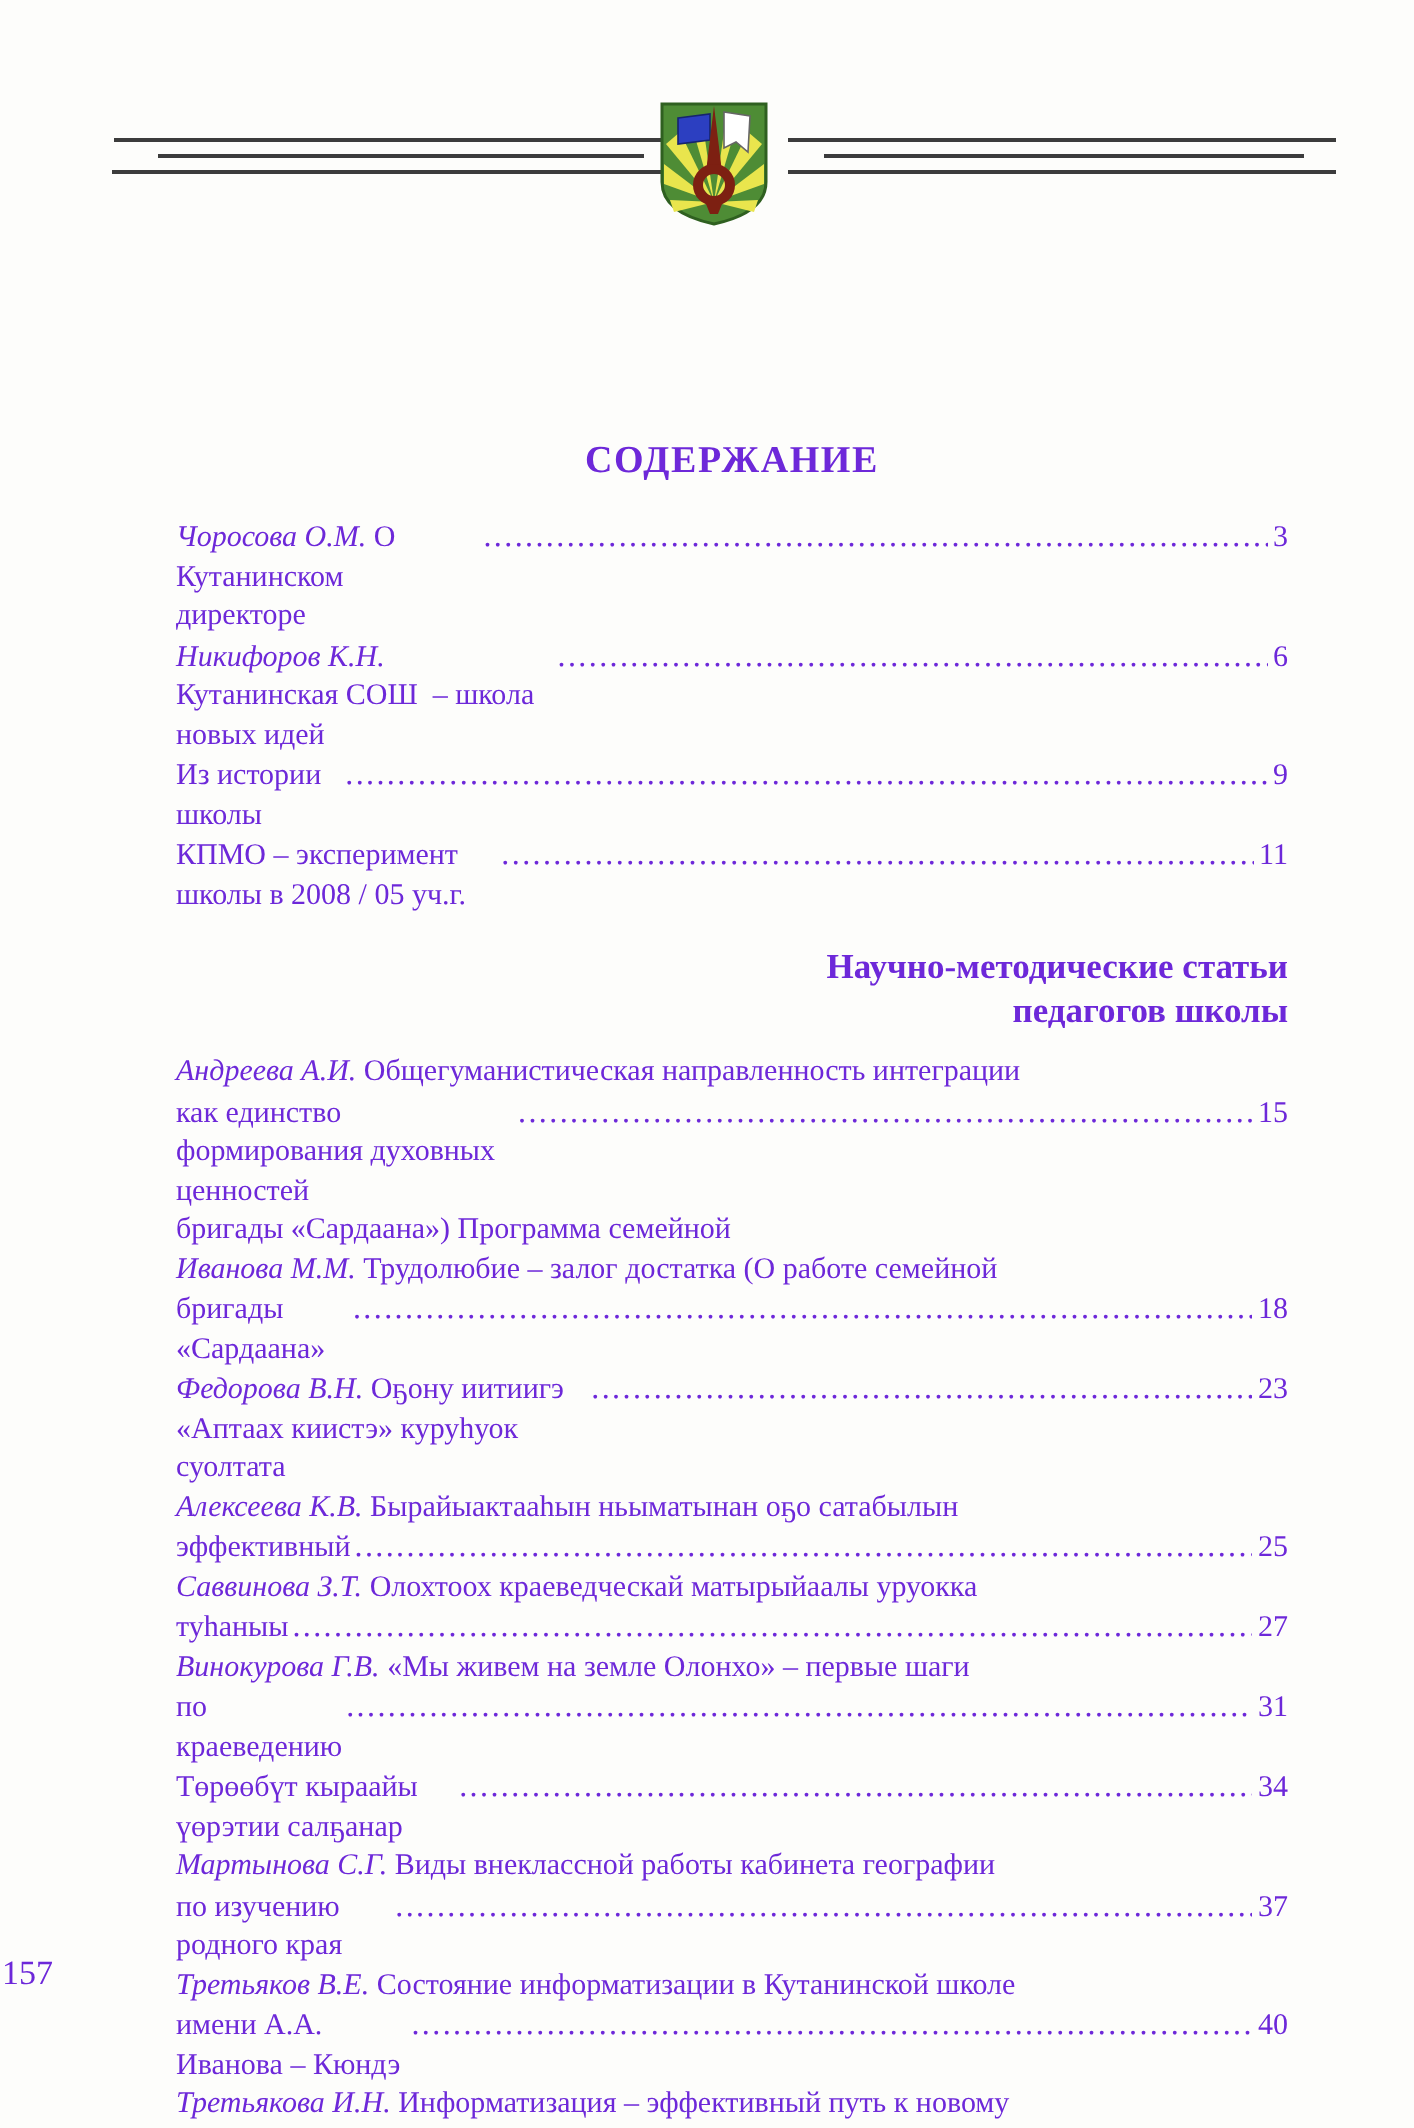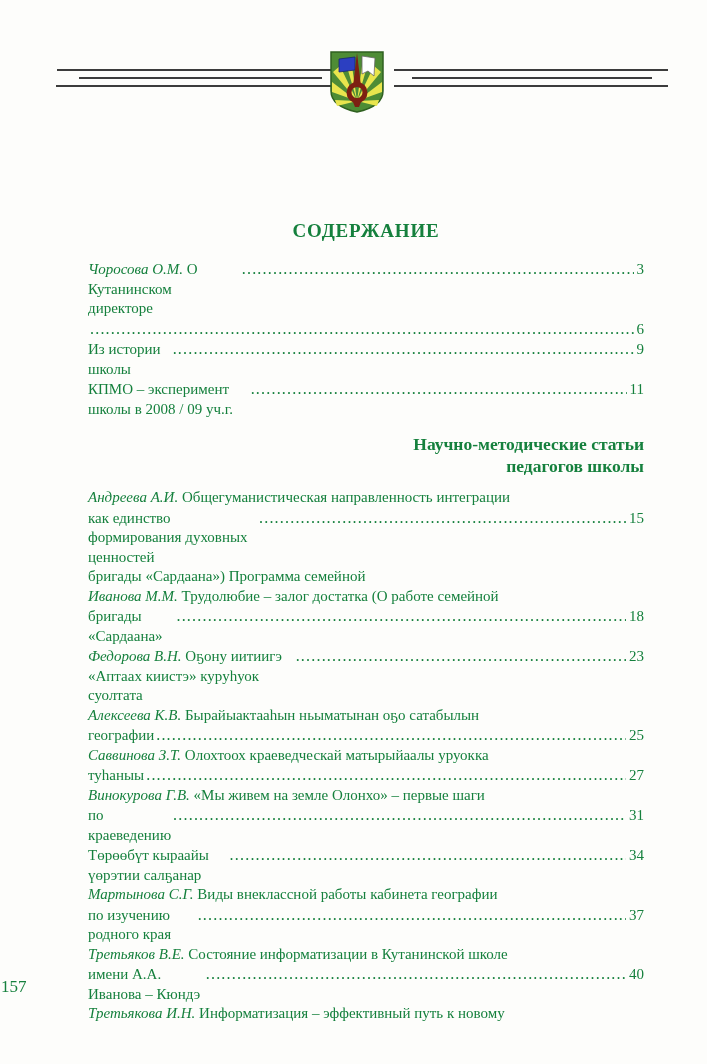--- a/index.html
+++ b/index.html
@@ -2,21 +2,21 @@
 <html lang="ru"><head>
 <meta charset="utf-8">
 <style>
   html, body { margin: 0; padding: 0; background: #ffffff; }
   .page {
     position: relative;
     width: 707px;
     height: 1064px;
     background: #fdfdfb;
     font-family: "Liberation Serif", "DejaVu Serif", serif;
-    color: #15803d;
+    color: #6d28d9;
     overflow: hidden;
   }
   
   .h-line { position: absolute; height: 2px; background: #3c3c3c; }
   .h-line.tl { left: 57px;  top: 69px; width: 274px; }
   .h-line.ml { left: 79px;  top: 77px; width: 243px; }
   .h-line.bl { left: 56px;  top: 85px; width: 275px; }
   .h-line.tr { left: 394px; top: 69px; width: 274px; }
   .h-line.mr { left: 412px; top: 77px; width: 240px; }
   .h-line.br { left: 394px; top: 85px; width: 274px; }
@@ -99,35 +99,35 @@
     <polygon points="33,5 46,7 45,25 39,20 33,23" fill="#ffffff" stroke="#666666" stroke-width="0.8"></polygon>
     <polygon points="28,2 24,35 32,35" fill="#7d2012"></polygon>
     <circle cx="28" cy="41.5" r="8" fill="none" stroke="#7d2012" stroke-width="5"></circle>
     <polygon points="24,51 32,51 30,56 26,56" fill="#7d2012"></polygon>
   </svg>
 
   <div class="content">
     <h1 class="doc-title">СОДЕРЖАНИЕ</h1>
     <div id="toc-root">
         <div class="toc-line"><span class="toc-text"><span class="author">Чоросова О.М.</span> О Кутанинском директоре</span><span class="dots"></span><span class="pg">3</span></div>
-        <div class="toc-line"><span class="dots"></span><span class="pg">6</span></div>
+        <div class="toc-line"><span class="toc-text"><span class="author">Никифоров К.Н.</span> Кутанинская СОШ  – школа новых идей</span><span class="dots"></span><span class="pg">6</span></div>
         <div class="toc-line"><span class="toc-text">Из истории школы </span><span class="dots"></span><span class="pg">9</span></div>
-        <div class="toc-line"><span class="toc-text">КПМО – эксперимент школы в 2008 / 09 уч.г. </span><span class="dots"></span><span class="pg">11</span></div>
+        <div class="toc-line"><span class="toc-text">КПМО – эксперимент школы в 2008 / 05 уч.г. </span><span class="dots"></span><span class="pg">11</span></div>
         <div class="section-heading">
           <div>Научно-методические статьи</div>
           <div>педагогов школы</div>
         </div>
         <div class="toc-line"><span class="toc-text"><span class="author">Андреева А.И.</span> Общегуманистическая направленность интеграции</span></div>
         <div class="toc-line"><span class="toc-text">как единство формирования духовных ценностей</span><span class="dots"></span><span class="pg">15</span></div>
         <div class="toc-line"><span class="toc-text">бригады «Сардаана») Программа семейной</span></div>
         <div class="toc-line"><span class="toc-text"><span class="author">Иванова М.М.</span> Трудолюбие – залог достатка (О работе семейной</span></div>
         <div class="toc-line"><span class="toc-text">бригады «Сардаана»</span><span class="dots"></span><span class="pg">18</span></div>
         <div class="toc-line"><span class="toc-text"><span class="author">Федорова В.Н.</span> Оҕону иитиигэ «Аптаах киистэ» куруһуок суолтата</span><span class="dots"></span><span class="pg">23</span></div>
         <div class="toc-line"><span class="toc-text"><span class="author">Алексеева К.В.</span> Бырайыактааһын ньыматынан оҕо сатабылын</span></div>
-        <div class="toc-line"><span class="toc-text">географии</span><span class="dots"></span><span class="pg">25</span></div>
+        <div class="toc-line"><span class="toc-text">эффективный</span><span class="dots"></span><span class="pg">25</span></div>
         <div class="toc-line"><span class="toc-text"><span class="author">Саввинова З.Т.</span> Олохтоох краеведческай матырыйаалы уруокка</span></div>
         <div class="toc-line"><span class="toc-text">туһаныы</span><span class="dots"></span><span class="pg">27</span></div>
         <div class="toc-line"><span class="toc-text"><span class="author">Винокурова Г.В.</span> «Мы живем на земле Олонхо» – первые шаги</span></div>
         <div class="toc-line"><span class="toc-text">по краеведению</span><span class="dots"></span><span class="pg">31</span></div>
         <div class="toc-line"><span class="toc-text">Төрөөбүт кыраайы үөрэтии салҕанар </span><span class="dots"></span><span class="pg">34</span></div>
         <div class="toc-line"><span class="toc-text"><span class="author">Мартынова С.Г.</span> Виды внеклассной работы кабинета географии</span></div>
         <div class="toc-line"><span class="toc-text">по изучению родного края </span><span class="dots"></span><span class="pg">37</span></div>
         <div class="toc-line"><span class="toc-text"><span class="author">Третьяков В.Е.</span> Состояние информатизации в Кутанинской школе</span></div>
         <div class="toc-line"><span class="toc-text">имени А.А. Иванова – Кюндэ</span><span class="dots"></span><span class="pg">40</span></div>
         <div class="toc-line"><span class="toc-text"><span class="author">Третьякова И.Н.</span> Информатизация – эффективный путь к новому</span></div>

